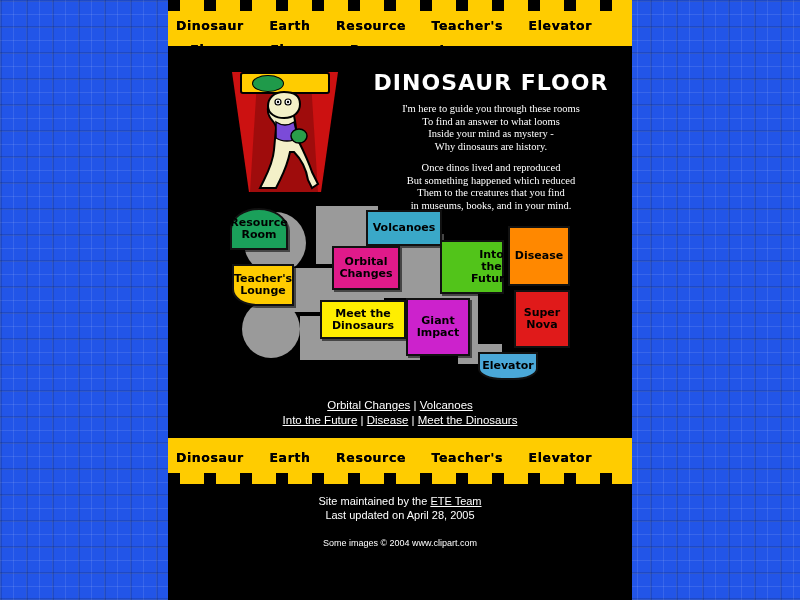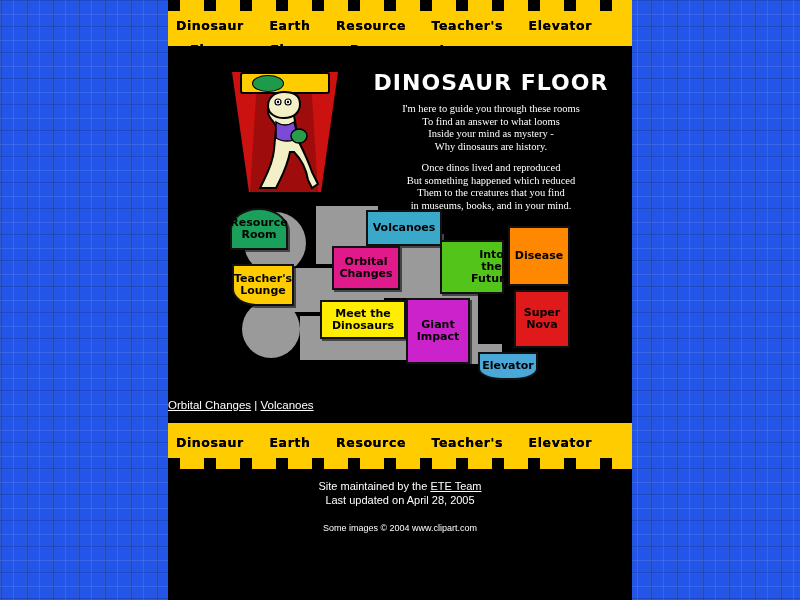--- a/index.html
+++ b/index.html
@@ -194,21 +194,21 @@
     justify-content: center;
     text-align: center;
     cursor: pointer;
     text-decoration: none;
     box-shadow: 2px 2px 0 rgba(0,0,0,0.55);
   }
   .room span { display: block; padding: 0 2px; }
 
   
   .textlinks {
-    text-align: left;
+    text-align: center;
     font-size: 11.5px;
     font-family: "Liberation Sans", sans-serif;
     padding: 2px 0 10px 0;
     line-height: 15px;
   }
   .textlinks a {
     color: #ffffff;
     text-decoration: underline;
     cursor: pointer;
   }
@@ -338,39 +338,46 @@
       <span style="white-space: pre-line;">Disease</span>
     </a>
     <a class="room" href="#" style="left:64px; top:66px; width:62px; height:42px; background:#ffcc00; border-radius:0 0 0 40%;">
       <span style="white-space: pre-line;">Teacher's
 Lounge</span>
     </a>
     <a class="room" href="#" style="left:152px; top:102px; width:86px; height:39px; background:#ffee00;">
       <span style="white-space: pre-line;">Meet the
 Dinosaurs</span>
     </a>
-    <a class="room" href="#" style="left:238px; top:100px; width:64px; height:66px; background:#cc22cc;justify-content:center;">
+    <a class="room" href="#" style="left:238px; top:100px; width:64px; height:58px; background:#cc22cc;justify-content:center;">
       <span style="white-space: pre-line;">Giant
 Impact</span>
     </a>
     <a class="room" href="#" style="left:346px; top:92px; width:56px; height:58px; background:#e01a1a;">
       <span style="white-space: pre-line;">Super
 Nova</span>
     </a>
     <a class="room" href="#" style="left:310px; top:154px; width:60px; height:28px; background:#4aa8d8; border-radius:0 0 40% 40%;">
       <span style="white-space: pre-line;">Elevator</span>
     </a>
   </div>
 
   <div class="textlinks">
     <div>
       <a href="#">Orbital Changes</a>
       <span class="sep">|</span>
       <a href="#">Volcanoes</a>
     </div>
+    <div>
+      <a href="#">Into the Future</a>
+      <span class="sep">|</span>
+      <a href="#">Disease</a>
+      <span class="sep">|</span>
+      <a href="#">Meet the Dinosaurs</a>
+    </div>
   </div>
 
   <div class="navbar bottom">
     <div class="navlinks">
       <a class="navlink" href="#">
         <span class="l1">Dinosaur</span>
         <span class="l2">Floor</span>
       </a>
       <a class="navlink" href="#">
         <span class="l1">Earth</span>

